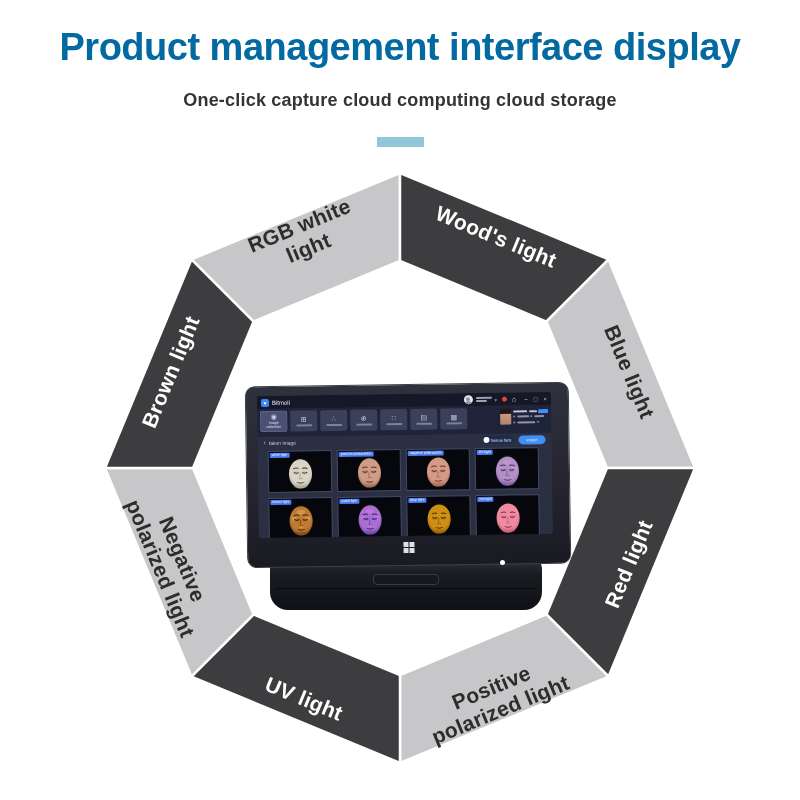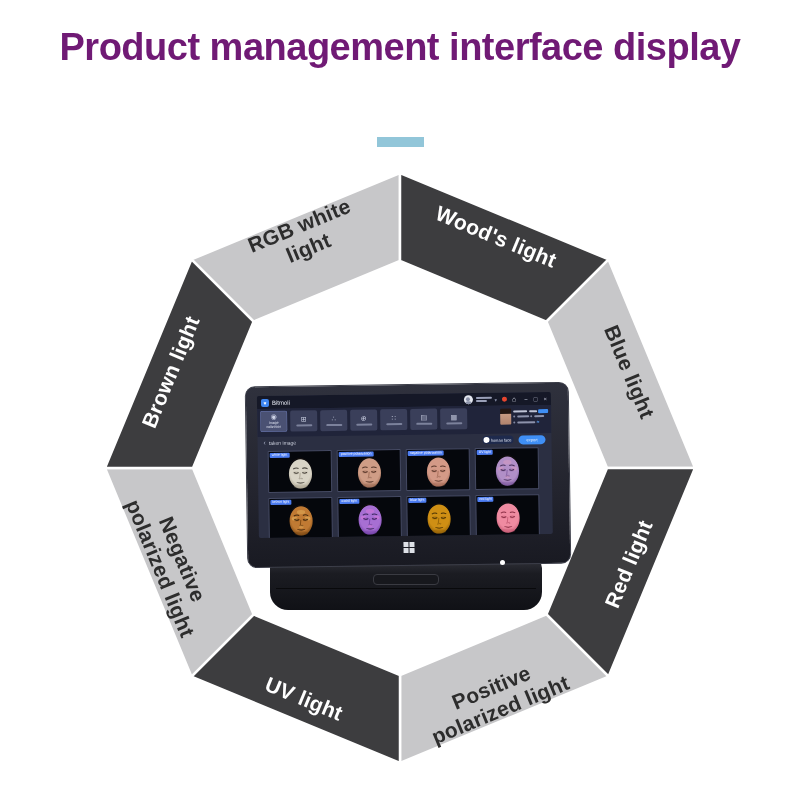--- a/index.html
+++ b/index.html
@@ -1,21 +1,21 @@
 <!DOCTYPE html>
 <html style="--accent-blue: #3f8ff5; --tag-blue: #4d7df2; --bar-blue: #92c6d9; --seg-light: #c7c7c9; --seg-dark: #3d3d3f; --screen-bg: #2b2f42; --titlebar-bg: #151827; --tile-bg: #3a3f5a; --tile-active-bg: #4a5173;"><head>
 <meta charset="utf-8">
 <style>
   html,body{margin:0;padding:0;background:#fff;}
   .page{position:relative;width:800px;height:800px;background:#fff;overflow:hidden;
         font-family:"Liberation Sans",sans-serif;}
 
   
   .hero-title{position:absolute;left:0;top:26px;width:800px;text-align:center;
-    font-size:38px;font-weight:bold;color:#701a75;letter-spacing:-0.5px;}
+    font-size:38px;font-weight:bold;color:#0369a1;letter-spacing:-0.5px;}
   .hero-sub{position:absolute;left:0;top:90px;width:800px;text-align:center;
     font-size:18px;font-weight:bold;color:#343437;letter-spacing:0.2px;}
   .hero-bar{position:absolute;left:377px;top:137px;width:47px;height:10px;
     background:var(--bar-blue);}
 
   
   svg.ring{position:absolute;left:0;top:0;}
   .seg-light{fill:var(--seg-light);}
   .seg-dark{fill:var(--seg-dark);}
   .ring-label{position:absolute;text-align:center;font-size:21px;font-weight:bold;
@@ -96,20 +96,21 @@
   .tag{position:absolute;left:1px;top:1px;background:var(--tag-blue);color:#fff;
     font-size:3.5px;line-height:5px;padding:0 2px;border-radius:1px;white-space:nowrap;
     max-width:85%;overflow:hidden;}
 </style>
 </head>
 <body>
 
 <div class="page">
 
   <div class="hero-title">Product management interface display</div>
+  <div class="hero-sub">One-click capture cloud computing cloud storage</div>
   <div class="hero-bar"></div>
 
   <svg class="ring" width="800" height="800" viewBox="0 0 800 800">
     <g stroke="#ffffff" stroke-width="2.5" stroke-linejoin="miter">
       <polygon class="seg-light" points="400,173 191.4,259.4 253.6,321.6 400,261"></polygon>
       <polygon class="seg-dark" points="400,173 608.6,259.4 546.4,321.6 400,261"></polygon>
       <polygon class="seg-light" points="608.6,259.4 695,468 607,468 546.4,321.6"></polygon>
       <polygon class="seg-dark" points="695,468 608.6,676.6 546.4,614.4 607,468"></polygon>
       <polygon class="seg-light" points="608.6,676.6 400,763 400,675 546.4,614.4"></polygon>
       <polygon class="seg-dark" points="400,763 191.4,676.6 253.6,614.4 400,675"></polygon>

